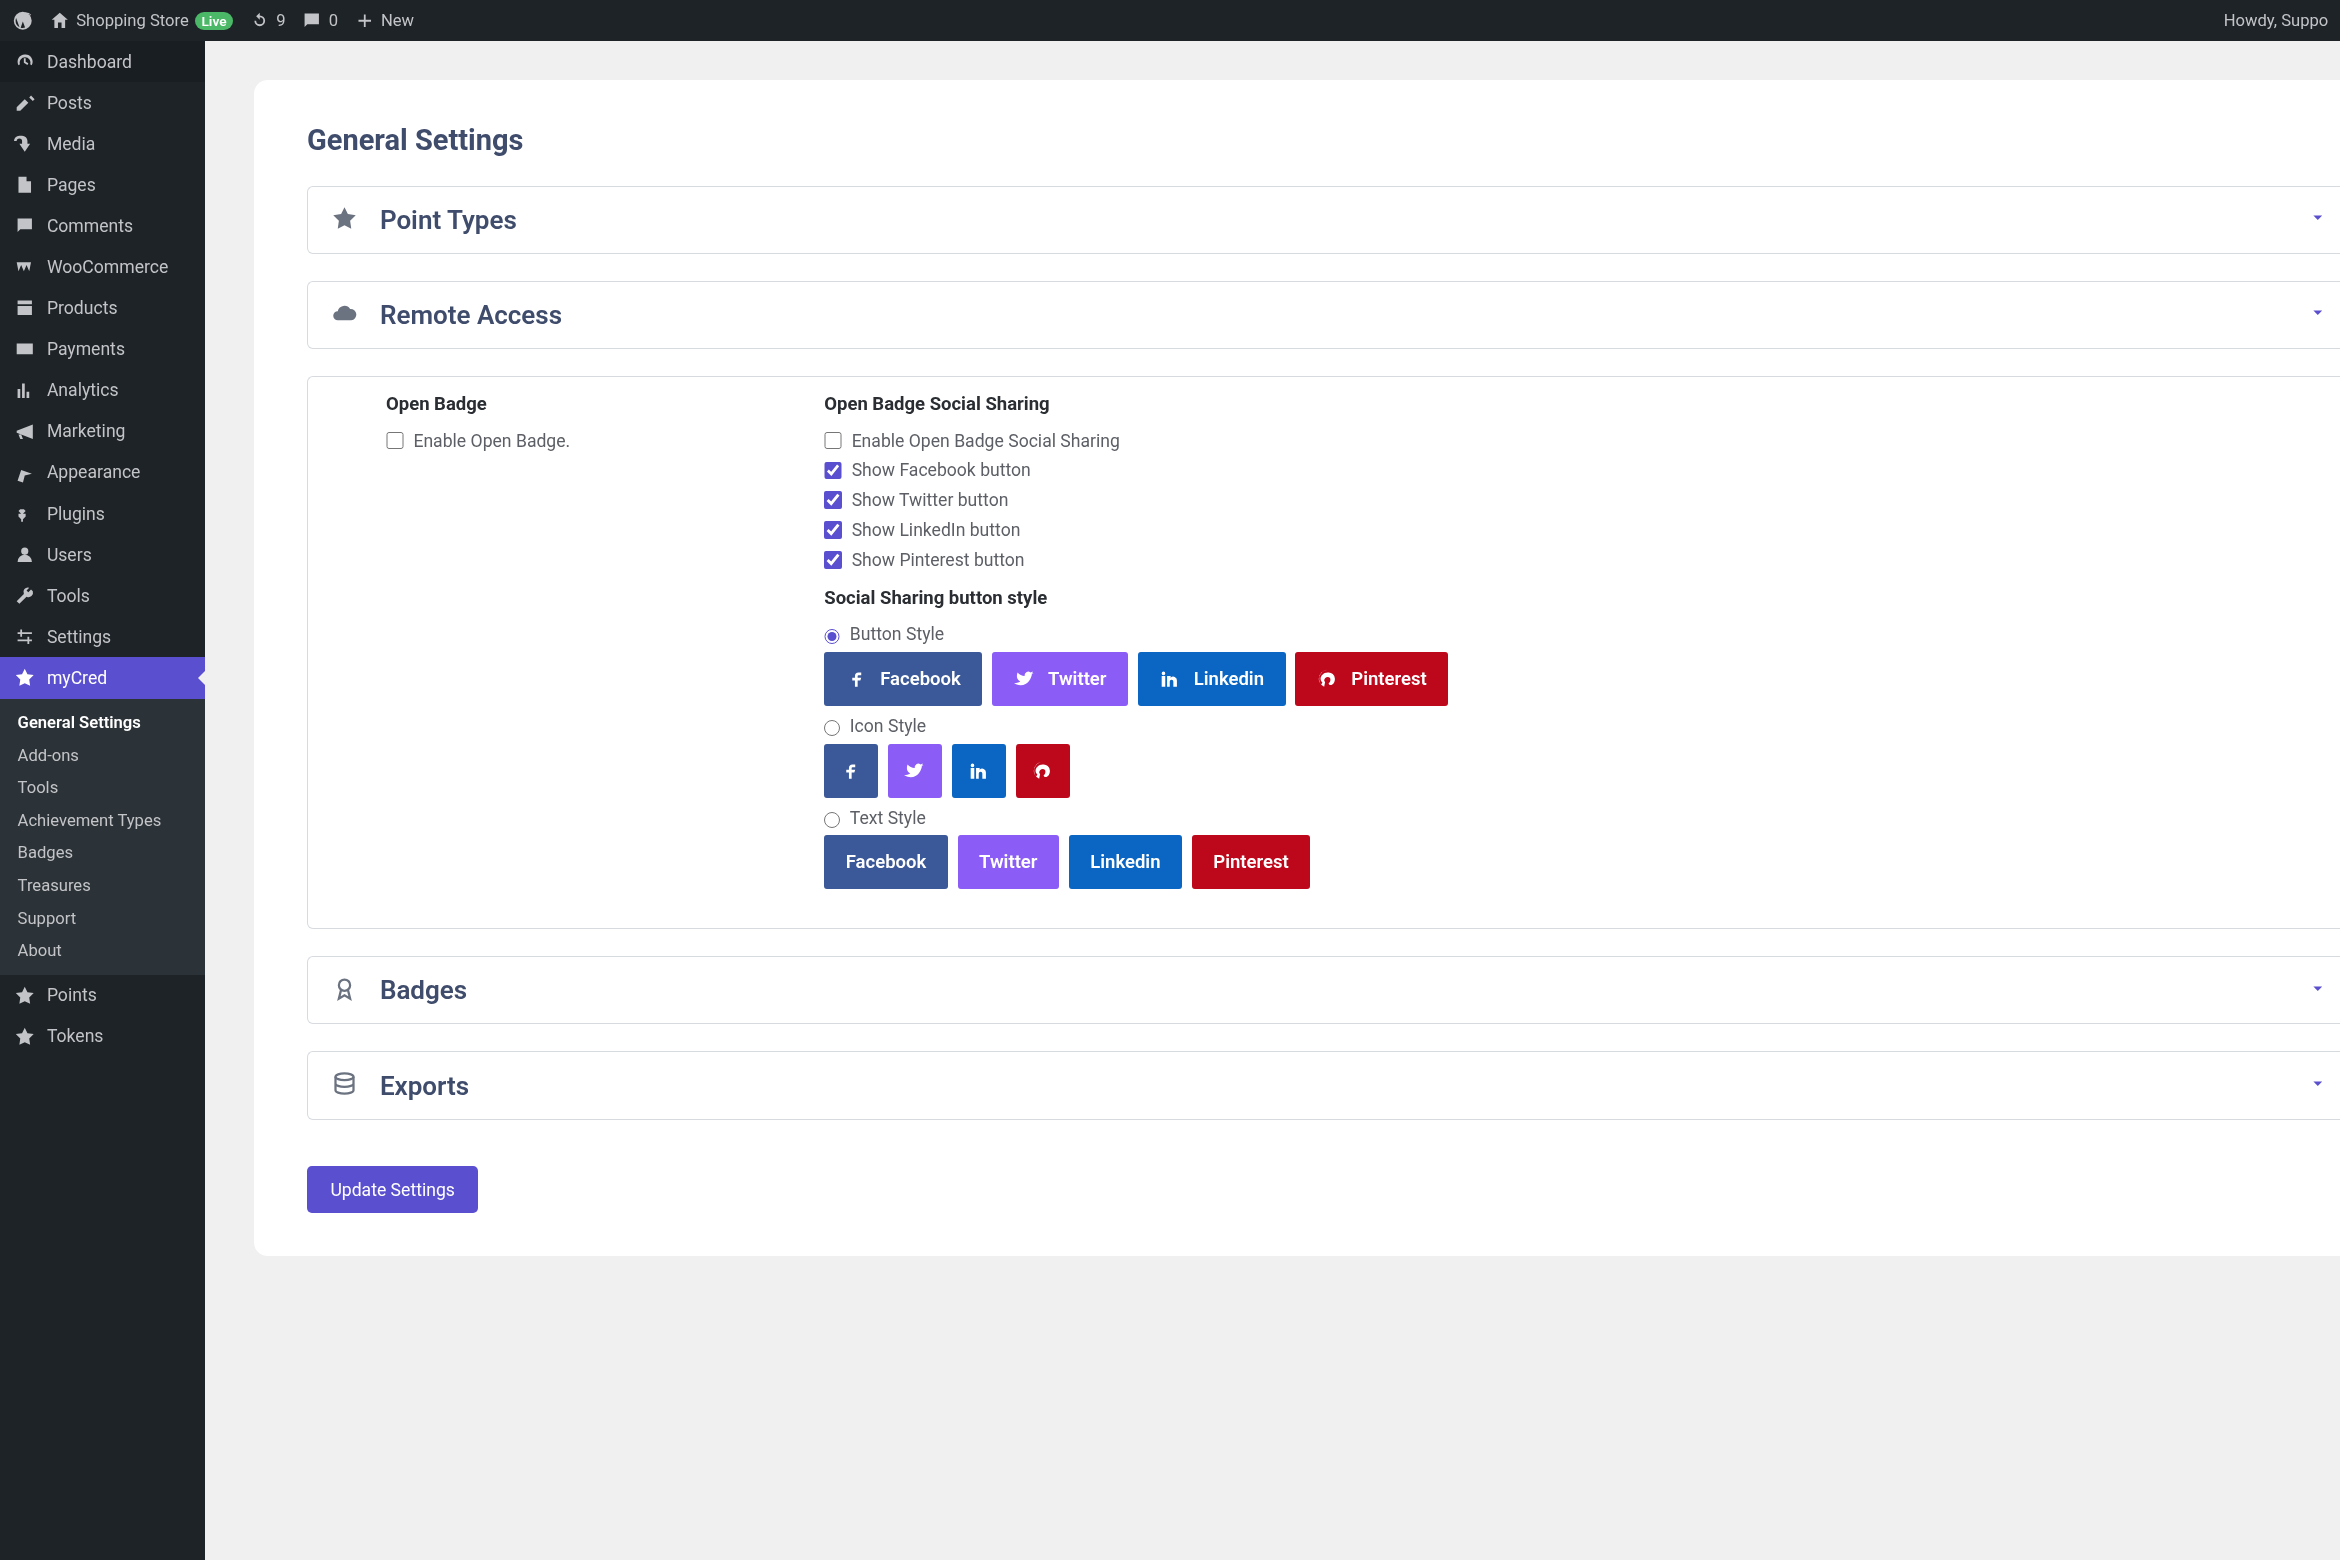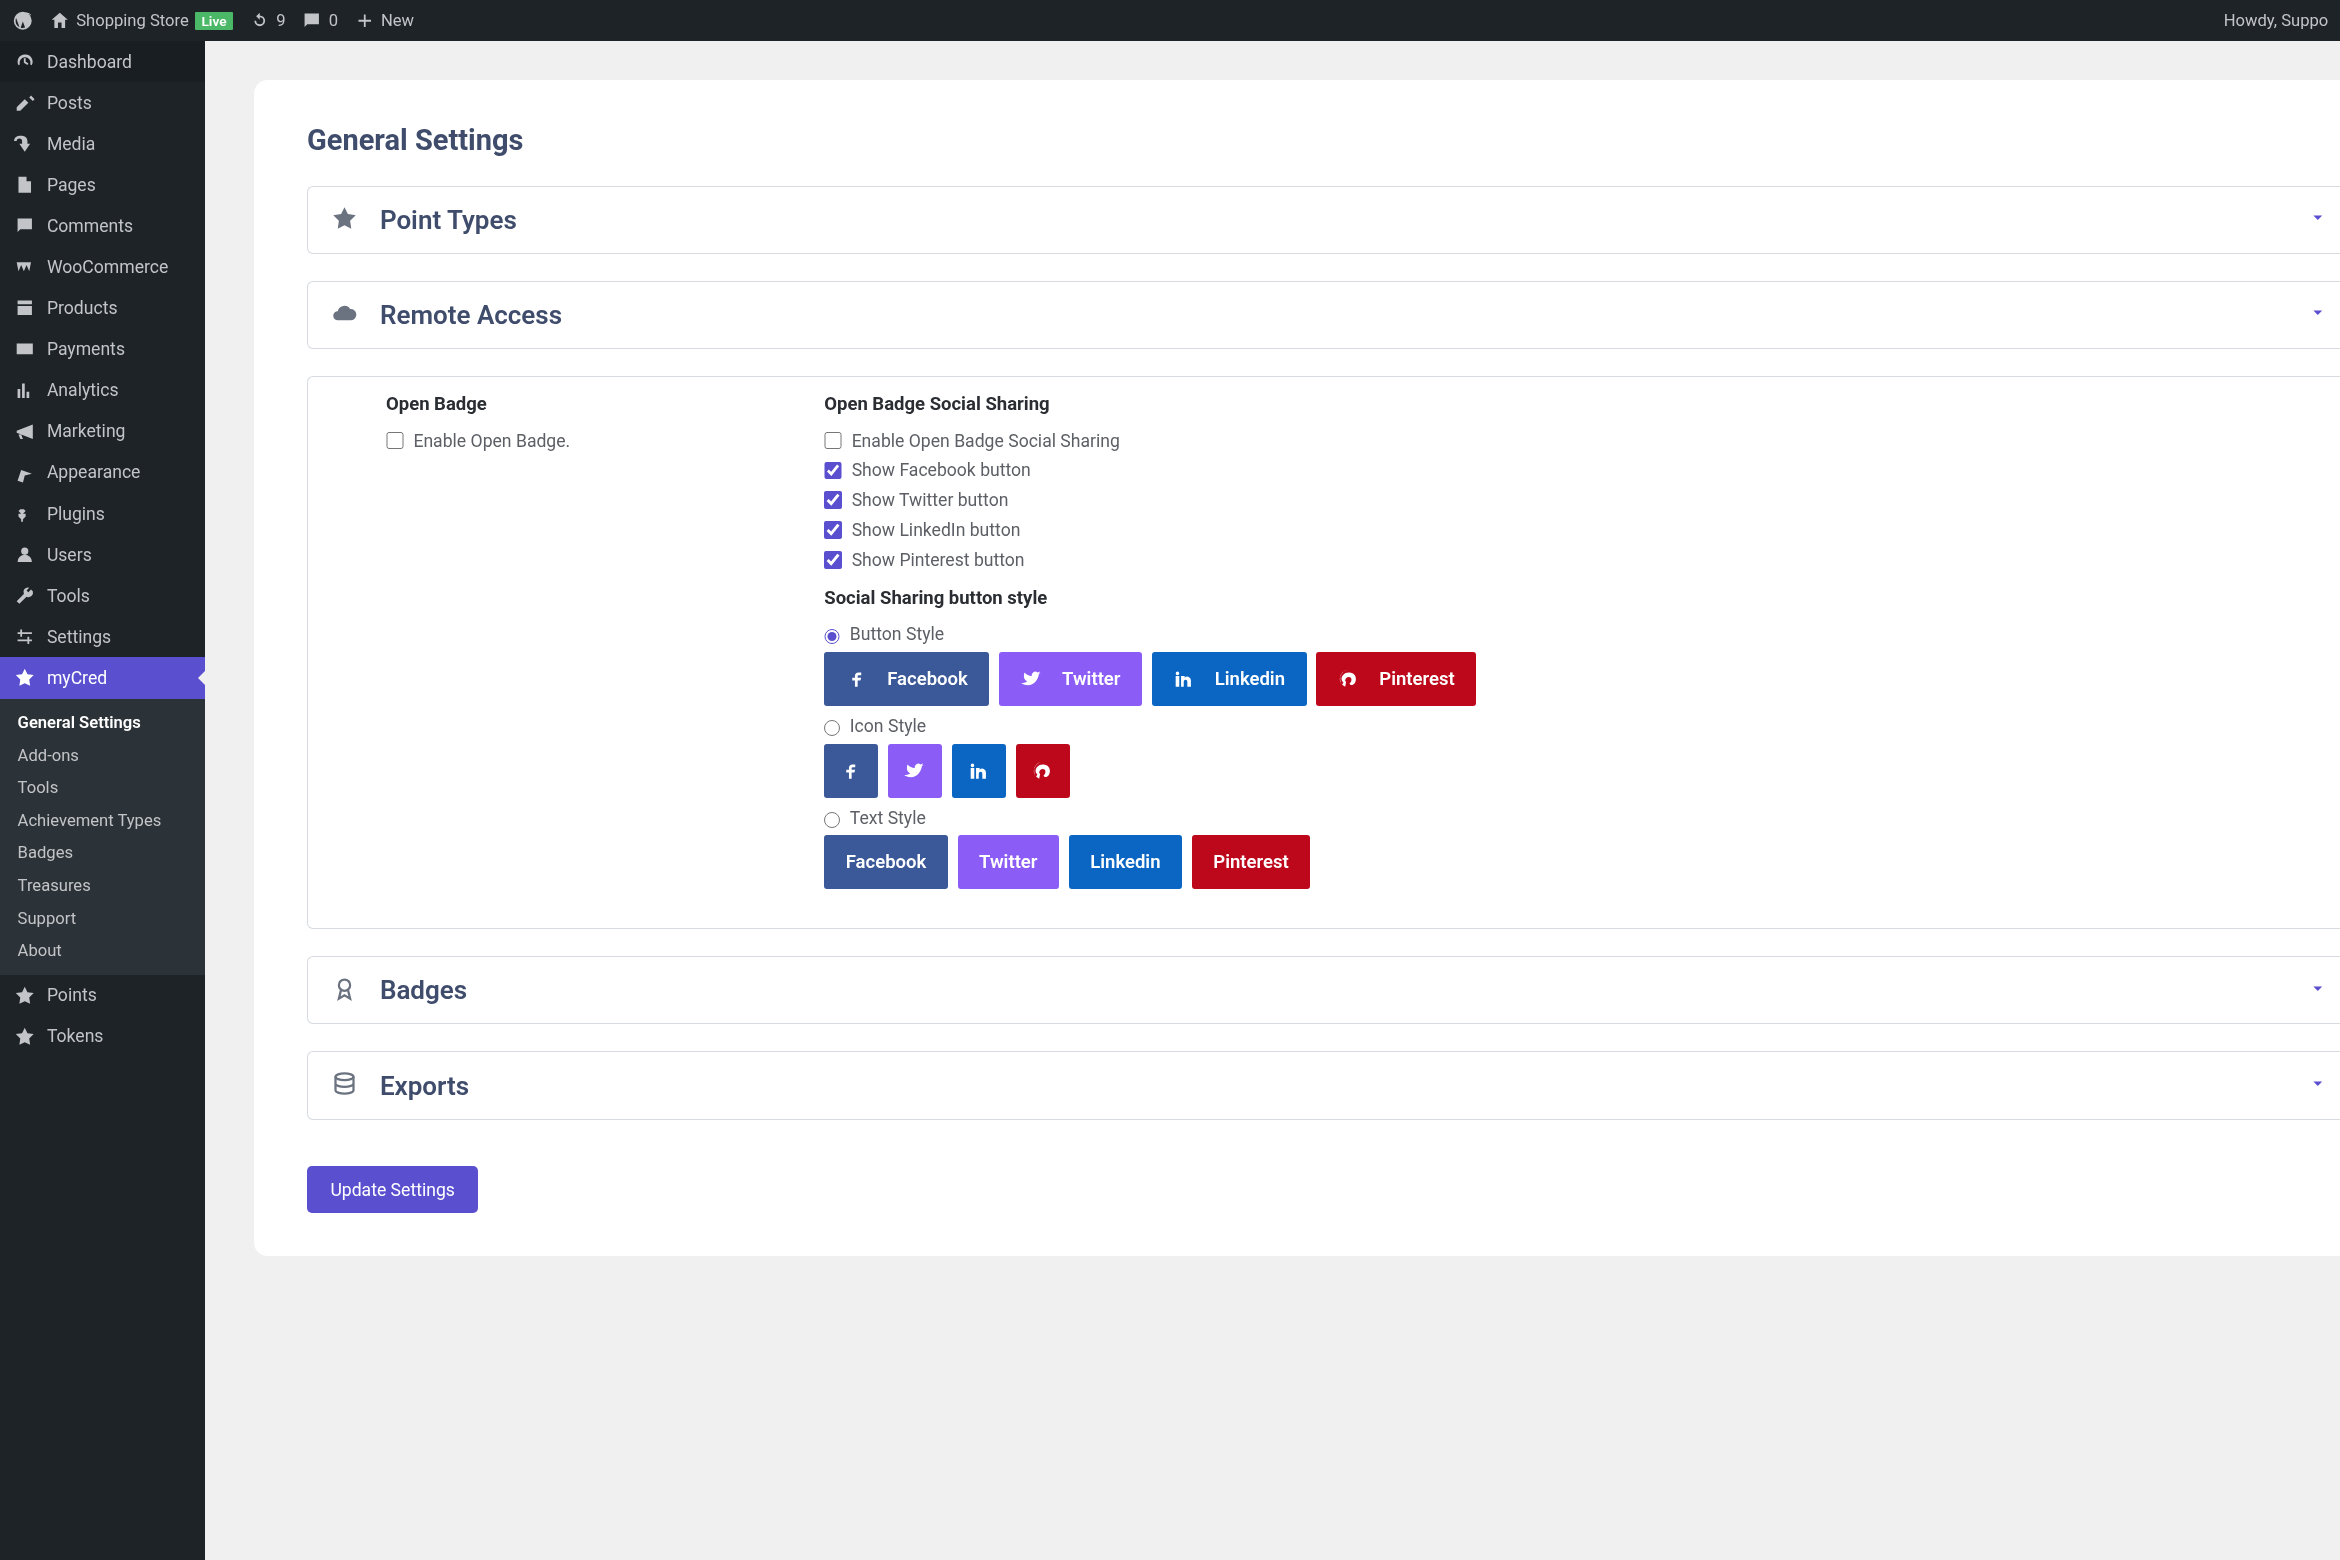--- a/index.html
+++ b/index.html
@@ -2,21 +2,21 @@
 <html><head>
 <meta charset="utf-8">
 <style>
 * { margin:0; padding:0; box-sizing:border-box; font-family:-apple-system,BlinkMacSystemFont,"Segoe UI",Roboto,sans-serif; }
 body { background:#f0f0f1; overflow:hidden; }
 
 
 .topbar { height:41px; background:#1d2327; color:#c3c4c7; display:flex; align-items:center; font-size:16.6px; padding:0 11.7px; justify-content:space-between; }
 .topbar-left { display:flex; align-items:center; gap:15.6px; }
 .topbar-item { display:flex; align-items:center; gap:5.9px; cursor:pointer; }
-.badge-live { background:#4ab866; color:#fff; padding:1px 6.8px; border-radius:1px; font-size:13.7px; font-weight:600; }
+.badge-live { background:#4ab866; color:#fff; padding:1px 6.8px; border-radius:9px; font-size:13.7px; font-weight:600; }
 .topbar svg { width:21.5px; height:21.5px; fill:#c3c4c7; }
 
 
 .sidebar { position:fixed; left:0; top:41px; bottom:0; width:205px; background:#1d2327; color:#c3c4c7; font-size:17.6px; overflow-y:auto; }
 .side-item { display:flex; align-items:center; gap:11.7px; padding:9.8px 13.7px; cursor:pointer; }
 .side-item svg { width:21.5px; height:21.5px; fill:currentColor; flex:none; }
 .side-item.top { background:#191e23; }
 .side-item.active { background:#5a4fcf; color:#fff; position:relative; }
 .side-item.active::after { content:""; position:absolute; right:0; top:50%; transform:translateY(-50%); border:7.8px solid transparent; border-right-color:#f0f0f1; }
 .side-item.active svg{ fill:#fff; }
@@ -37,21 +37,21 @@
 .pill{ position:absolute; right:0; width:29px; height:29px; background:#5a4fcf; border-radius:50% 0 0 50%; display:flex; align-items:center; justify-content:center;}
 .pill svg{ width:15.6px; height:15.6px; fill:#fff; }
 .p-body { padding:9.8px 23.4px 29px 78px; display:flex; gap:254px; }
 .col h3 { font-size:18.5px; font-weight:700; color:#2a2e33; margin-bottom:15.6px; margin-top:5.9px; }
 .col h3.sp{ margin-top:17px; }
 .chk { display:flex; align-items:center; gap:9.8px; margin:9.8px 0; font-size:17.6px; color:#5c5f65; }
 .chk input[type=checkbox]{ width:17.6px; height:17.6px; accent-color:#5a4fcf; }
 .rad { display:flex; align-items:flex-end; gap:10px; margin:9.8px 0 7.8px 0; font-size:17.6px; color:#5c5f65; }
 .rad input{ width:15.6px; height:15.6px; accent-color:#5a4fcf; }
 .sbtn{ display:flex; gap:9.8px; margin-bottom:9.8px; }
-.sb{ display:flex; align-items:center; justify-content:center; gap:20px; color:#fff; font-size:18.5px; font-weight:600; height:54px; padding:0 21.5px; border-radius:2.9px; cursor:pointer; }
+.sb{ display:flex; align-items:center; justify-content:center; gap:13px; color:#fff; font-size:18.5px; font-weight:600; height:54px; padding:0 21.5px; border-radius:2.9px; cursor:pointer; }
 .sb svg{ width:21.5px; height:21.5px; fill:#fff; }
 .sb.sq{ width:54px; padding:0; }
 .fb{ background:#3b5998; } .tw{ background:#8b5cf6; } .li{ background:#0a66c2; } .pt{ background:#bd081c; }
 .update{ background:#5a4fcf; color:#fff; border:none; padding:13.7px 23.4px; border-radius:4.9px; font-size:17.6px; margin-top:19.5px; cursor:pointer; }
 </style>
 </head>
 <body>
 
 <div class="topbar">
   <div class="topbar-left">

